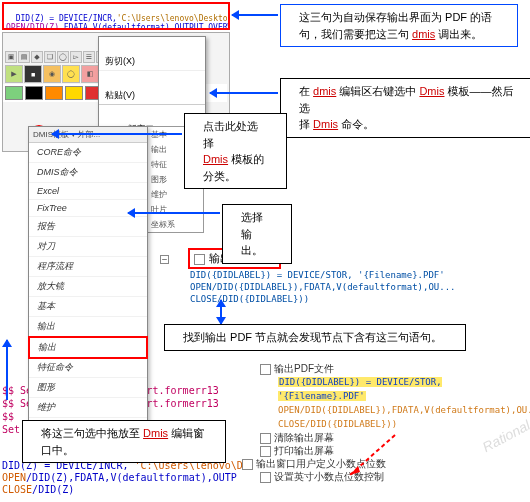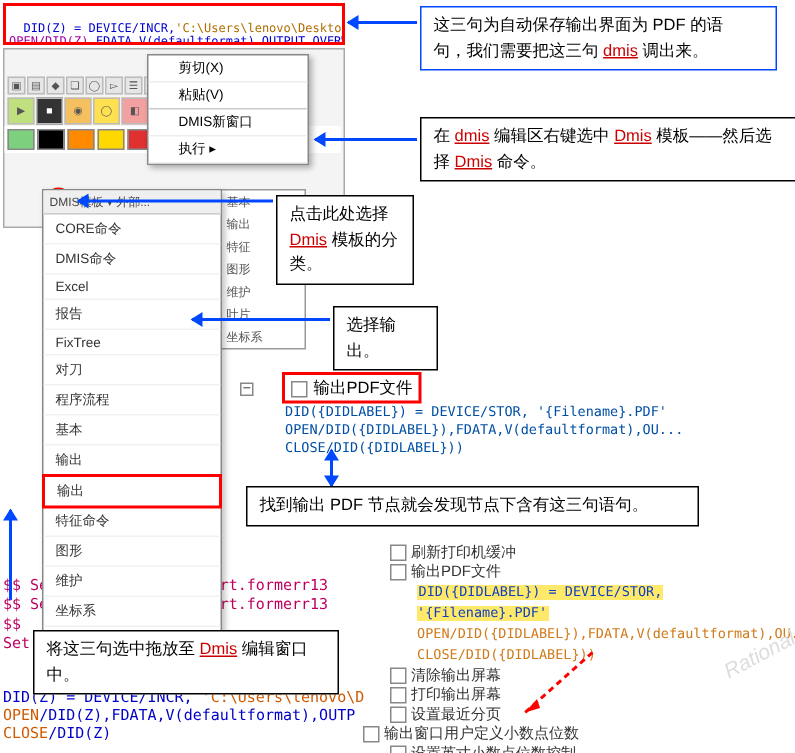--- a/index.html
+++ b/index.html
@@ -9,21 +9,21 @@
     font-family: "SimSun", "Microsoft YaHei", sans-serif;
     font-size: 10px;
     background: #fff;
     position: relative;
     overflow: hidden;
   }
   .annotation-box {
     position: absolute;
     border: 1px solid #000;
     background: #fff;
-    padding: 4px 8px;
+    padding: 4px 18px;
     font-size: 11px;
     line-height: 1.5;
     z-index: 10;
   }
   .annotation-box.blue-border { border-color: #0048ff; }
   .red-term { color: #c00; text-decoration: underline; margin-top: 14px; }
   .blue-arrow {
     position: absolute;
     background: #0048ff;
     z-index: 5;
@@ -102,22 +102,23 @@
   .context-menu {
     position: absolute;
     left: 98px; top: 36px;
     width: 108px;
     background: #fff;
     border: 1px solid #888;
     box-shadow: 2px 2px 4px rgba(0,0,0,.3);
     font-size: 9px;
   }
   .context-menu .cm-item {
-    padding: 2px 20px;
+    padding: 2px 6px;
     border-bottom: 1px solid #eee;
+    margin-top: 16px;
   }
   .context-menu .cm-item.sep { border-bottom: 1px solid #ccc; }
   .context-menu .cm-item.hl { color: #000; }
   
   .template-list {
     position: absolute;
     left: 28px; top: 126px;
     width: 120px;
     background: #fff;
     border: 1px solid #888;
@@ -129,20 +130,21 @@
     padding: 2px 4px;
     background: #efefef;
     font-size: 8px;
     color: #444;
     border-bottom: 1px solid #ccc;
   }
   .template-list .tl-item {
     padding: 3px 8px;
     border-bottom: 1px solid #f1f1f1;
     color: #333;
+    font-style: italic;
   }
   .template-list .tl-item.red-box {
     border: 2px solid #f00;
     margin: -1px;
     position: relative;
     z-index: 1;
   }
   .small-arrowed {
     position: absolute;
     left: 146px; top: 126px;
@@ -319,24 +321,25 @@
   <div class="cm-item sep">粘贴(V)</div>
   <div class="cm-item hl">DMIS新窗口</div>
   <div class="cm-item">执行  ▸</div>
 </div>
 
 <div class="template-list">
   <div class="tl-head">DMIS模板  ▾    外部...</div>
   <div class="tl-item">CORE命令</div>
   <div class="tl-item">DMIS命令</div>
   <div class="tl-item">Excel</div>
+  <div class="tl-item">FixTree</div>
   <div class="tl-item">报告</div>
-  <div class="tl-item">FixTree</div>
   <div class="tl-item">对刀</div>
   <div class="tl-item">程序流程</div>
+  <div class="tl-item">放大镜</div>
   <div class="tl-item">基本</div>
   <div class="tl-item">输出</div>
   <div class="tl-item red-box">输出</div>
   <div class="tl-item">特征命令</div>
   <div class="tl-item">图形</div>
   <div class="tl-item">维护</div>
   <div class="tl-item">坐标系</div>
   <div class="tl-item">变量与表达式</div>
 </div>
 
@@ -368,21 +371,21 @@
   <span>在</span>
   <span class="red-term">dmis</span>
   <span>编辑区右键选中</span>
   <span class="red-term">Dmis</span>
   <span>模板——然后选</span><br>
   <span>择</span>
   <span class="red-term">Dmis</span>
   <span>命令。</span>
 </div>
 
-<div class="annotation-box" style="left:184px;top:130px;width:92px">
+<div class="annotation-box" style="left:184px;top:113px;width:103px">
   <span>点击此处选择</span><br>
   <span class="red-term">Dmis</span>
   <span>模板的分类。</span>
 </div>
 
 <div class="annotation-box" style="left:222px;top:204px;width:70px">
   <span>选择输出。</span>
 </div>
 
 <div class="annotation-box" style="left:164px;top:324px;width:302px">
@@ -407,28 +410,26 @@
   <div>$$ Set.ViewFormErrorReport.formerr13</div>
   <div>$$ Set.SaveFormErrorReport.formerr13</div>
   <div>$$ Set.OutputFormErrorReport.formerr13</div>
 </div>
 
 <div class="bottom-code"><span class="l1">DID(Z) = DEVICE/INCR,</span><span class="oc"> 'C:\Users\lenovo\D</span>
 <span class="oc">OPEN</span><span class="l1">/DID(Z),FDATA,V(defaultformat),OUTP</span>
 <span class="oc">CLOSE</span><span class="l1">/DID(Z)</span></div>
 
 <div class="tree">
-  <div class="t-item indent1">刷新打印机缓冲</div>
   <div class="t-item indent1">输出PDF文件</div>
   <div class="indent2"><span class="hl-yellow">DID({DIDLABEL}) = DEVICE/STOR, '{Filename}.PDF'</span></div>
   <div class="indent2"><span class="dim-orange">OPEN/DID({DIDLABEL}),FDATA,V(defaultformat),OU...</span></div>
   <div class="indent2"><span class="dim-orange">CLOSE/DID({DIDLABEL}))</span></div>
   <div class="t-item indent1">清除输出屏幕</div>
   <div class="t-item indent1">打印输出屏幕</div>
-  <div class="t-item indent1">设置最近分页</div>
   <div class="t-item">输出窗口用户定义小数点位数</div>
   <div class="t-item indent1">设置英寸小数点位数控制</div>
 
 </div>
 
 <div class="blue-arrow h" style="left:232px;top:14px;width:46px"></div>
 <div class="blue-arrow h" style="left:210px;top:92px;width:68px"></div>
 <div class="blue-arrow h" style="left:52px;top:133px;width:130px"></div>
 <div class="blue-arrow h" style="left:128px;top:212px;width:92px"></div>
 <div class="blue-arrow v down-right" style="left:220px;top:300px;height:24px"></div>

